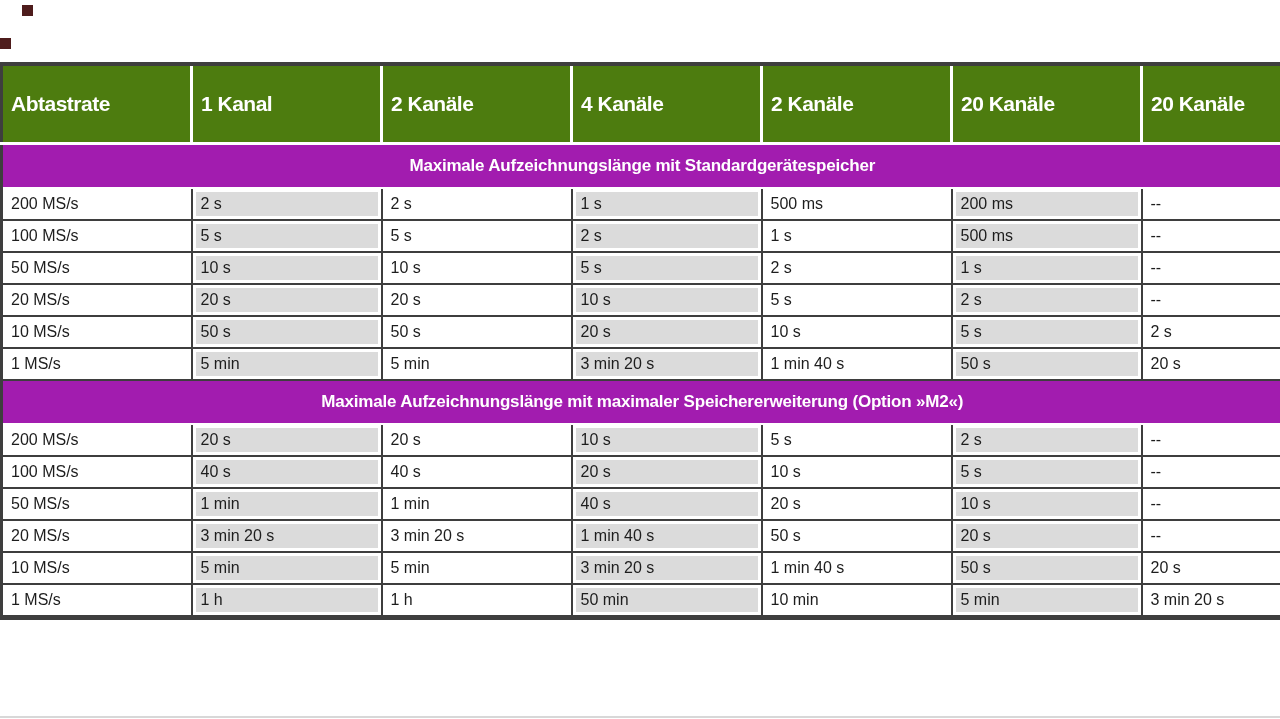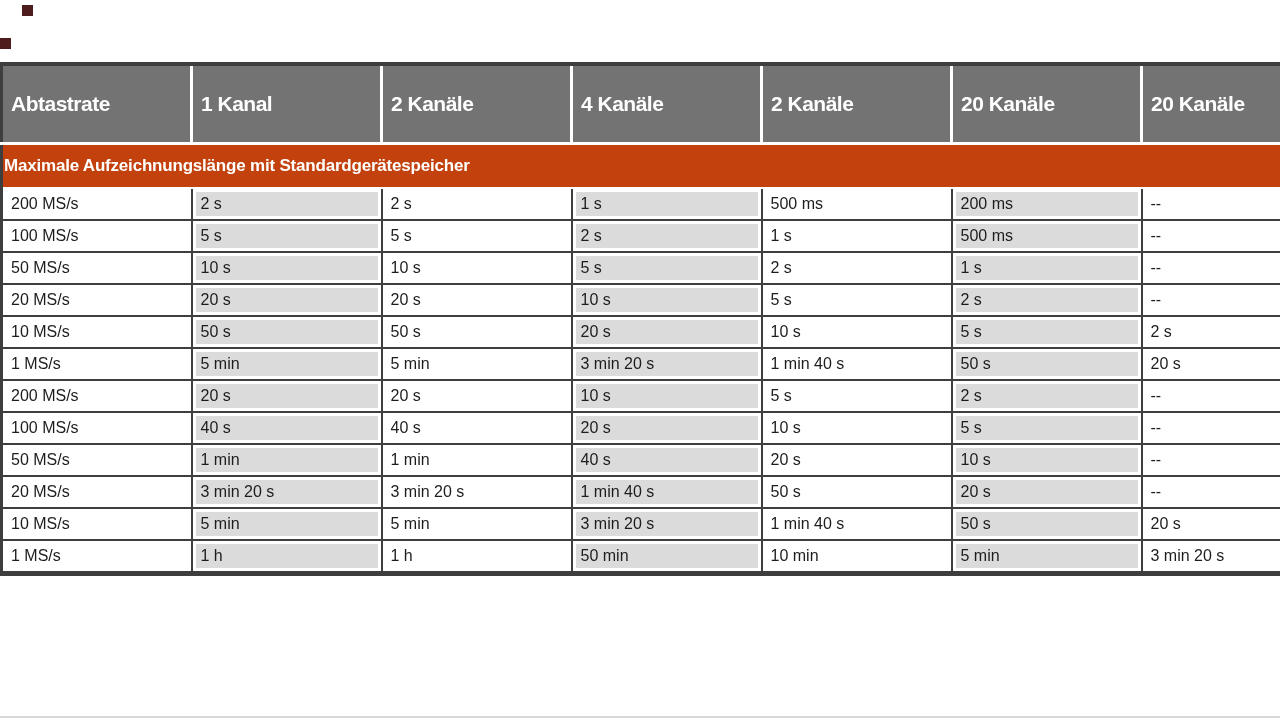--- a/index.html
+++ b/index.html
@@ -28,38 +28,39 @@
     left: 0;
     top: 62px;
     width: 1280px;
     border-collapse: collapse;
     table-layout: fixed;
     border-top: 4px solid #3e3e3e;
     border-left: 3px solid #3e3e3e;
     border-bottom: 5px solid #3e3e3e;
   }
   table.spec th {
-    background: #737373;
+    background: #4d7c0f;
     color: #ffffff;
     font-size: 21px;
     font-weight: bold;
     letter-spacing: -0.5px;
     text-align: left;
     vertical-align: middle;
     padding: 0 0 0 8px;
     height: 76px;
     border-right: 3px solid #ffffff;
     border-bottom: 3px solid #ffffff;
   }
   tr.section td {
-    background: #c2410c;
+    background: #a21caf;
     color: #ffffff;
     font-weight: bold;
     font-size: 17px;
     letter-spacing: -0.2px;
+    text-align: center;
     vertical-align: middle;
     height: 40px;
     border-top: 2px solid #ffffff;
     border-bottom: 2px solid #ffffff;
   }
   td.data {
     height: 30px;
     font-size: 16px;
     color: #1d1d1d;
     padding: 0 0 0 8px;
@@ -161,20 +162,23 @@
     <tr>
       <td class="data">1 MS/s</td>
       <td class="data shade">5 min</td>
       <td class="data">5 min</td>
       <td class="data shade">3 min 20 s</td>
       <td class="data">1 min 40 s</td>
       <td class="data shade">50 s</td>
       <td class="data">20 s</td>
     </tr>
 
+    <tr class="section">
+      <td colspan="7">Maximale Aufzeichnungslänge mit maximaler Speichererweiterung (Option »M2«)</td>
+    </tr>
     <tr>
       <td class="data">200 MS/s</td>
       <td class="data shade">20 s</td>
       <td class="data">20 s</td>
       <td class="data shade">10 s</td>
       <td class="data">5 s</td>
       <td class="data shade">2 s</td>
       <td class="data">--</td>
     </tr>
     <tr>

